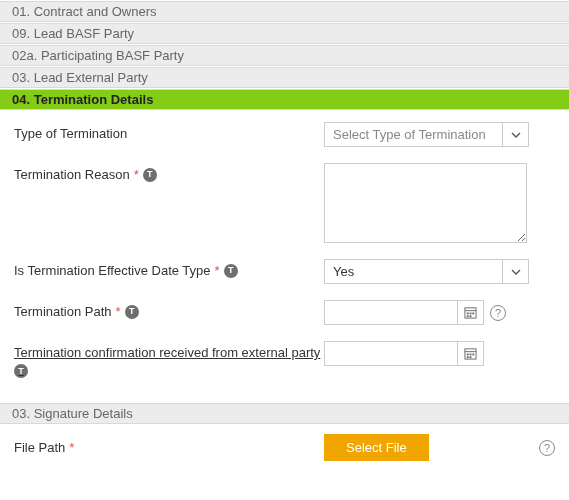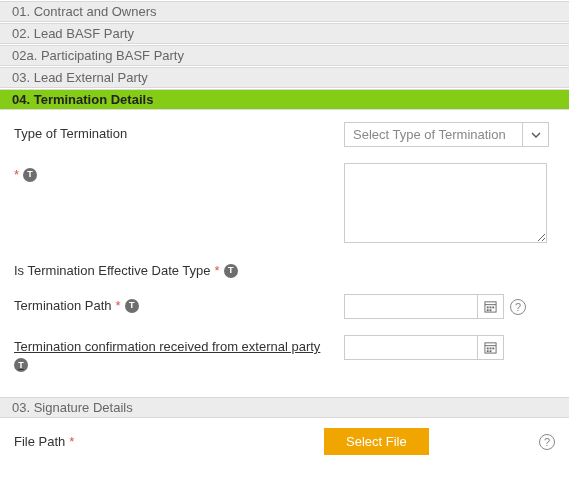--- a/index.html
+++ b/index.html
@@ -25,21 +25,20 @@
     color: #222;
     font-weight: 600;
   }
   .section-body {
     padding: 12px 14px 20px 14px;
   }
   .form-row {
     display: flex;
     align-items: flex-start;
     margin-bottom: 16px;
-    gap: 20px;
   }
   .form-row .label-col {
     width: 310px;
     padding-top: 4px;
     display: flex;
     align-items: center;
     gap: 4px;
     flex-wrap: wrap;
   }
   .form-row .input-col {
@@ -146,21 +145,21 @@
     padding: 6px 22px;
     font-size: 13px;
     cursor: pointer;
   }
   .file-row .spacer { flex: 1; }
 </style>
 </head>
 <body>
 
 <div class="section-header">01. Contract and Owners</div>
-<div class="section-header">02. Lead BASF Party</div>
+<div class="section-header">09. Lead BASF Party</div>
 <div class="section-header">02a. Participating BASF Party</div>
 <div class="section-header">03. Lead External Party</div>
 
 <div class="section-header active">04. Termination Details</div>
 
 <div class="section-body">
 
   <div class="form-row">
     <div class="label-col">
       <span>Type of Termination</span>
@@ -172,33 +171,44 @@
           <svg viewBox="0 0 10 10">
               <path d="M1 3 L5 7 L9 3" fill="none" stroke="#555" stroke-width="1.4"></path>
             </svg>
         </div>
       </div>
     </div>
   </div>
 
   <div class="form-row">
     <div class="label-col">
+      <span>Termination Reason</span>
       <span class="req">*</span>
       <span class="info-icon">T</span>
     </div>
     <div class="input-col">
       <textarea class="reason" style=""></textarea>
     </div>
   </div>
 
   <div class="form-row">
     <div class="label-col">
       <span>Is Termination Effective Date Type</span>
       <span class="req">*</span>
       <span class="info-icon">T</span>
+    </div>
+    <div class="input-col">
+      <div class="select-wrap">
+        <div class="select-text has-value">Yes</div>
+        <div class="select-caret">
+          <svg viewBox="0 0 10 10">
+              <path d="M1 3 L5 7 L9 3" fill="none" stroke="#555" stroke-width="1.4"></path>
+            </svg>
+        </div>
+      </div>
     </div>
   </div>
 
   <div class="form-row">
     <div class="label-col">
       <span>Termination Path</span>
       <span class="req">*</span>
       <span class="info-icon">T</span>
     </div>
     <div class="input-col">

